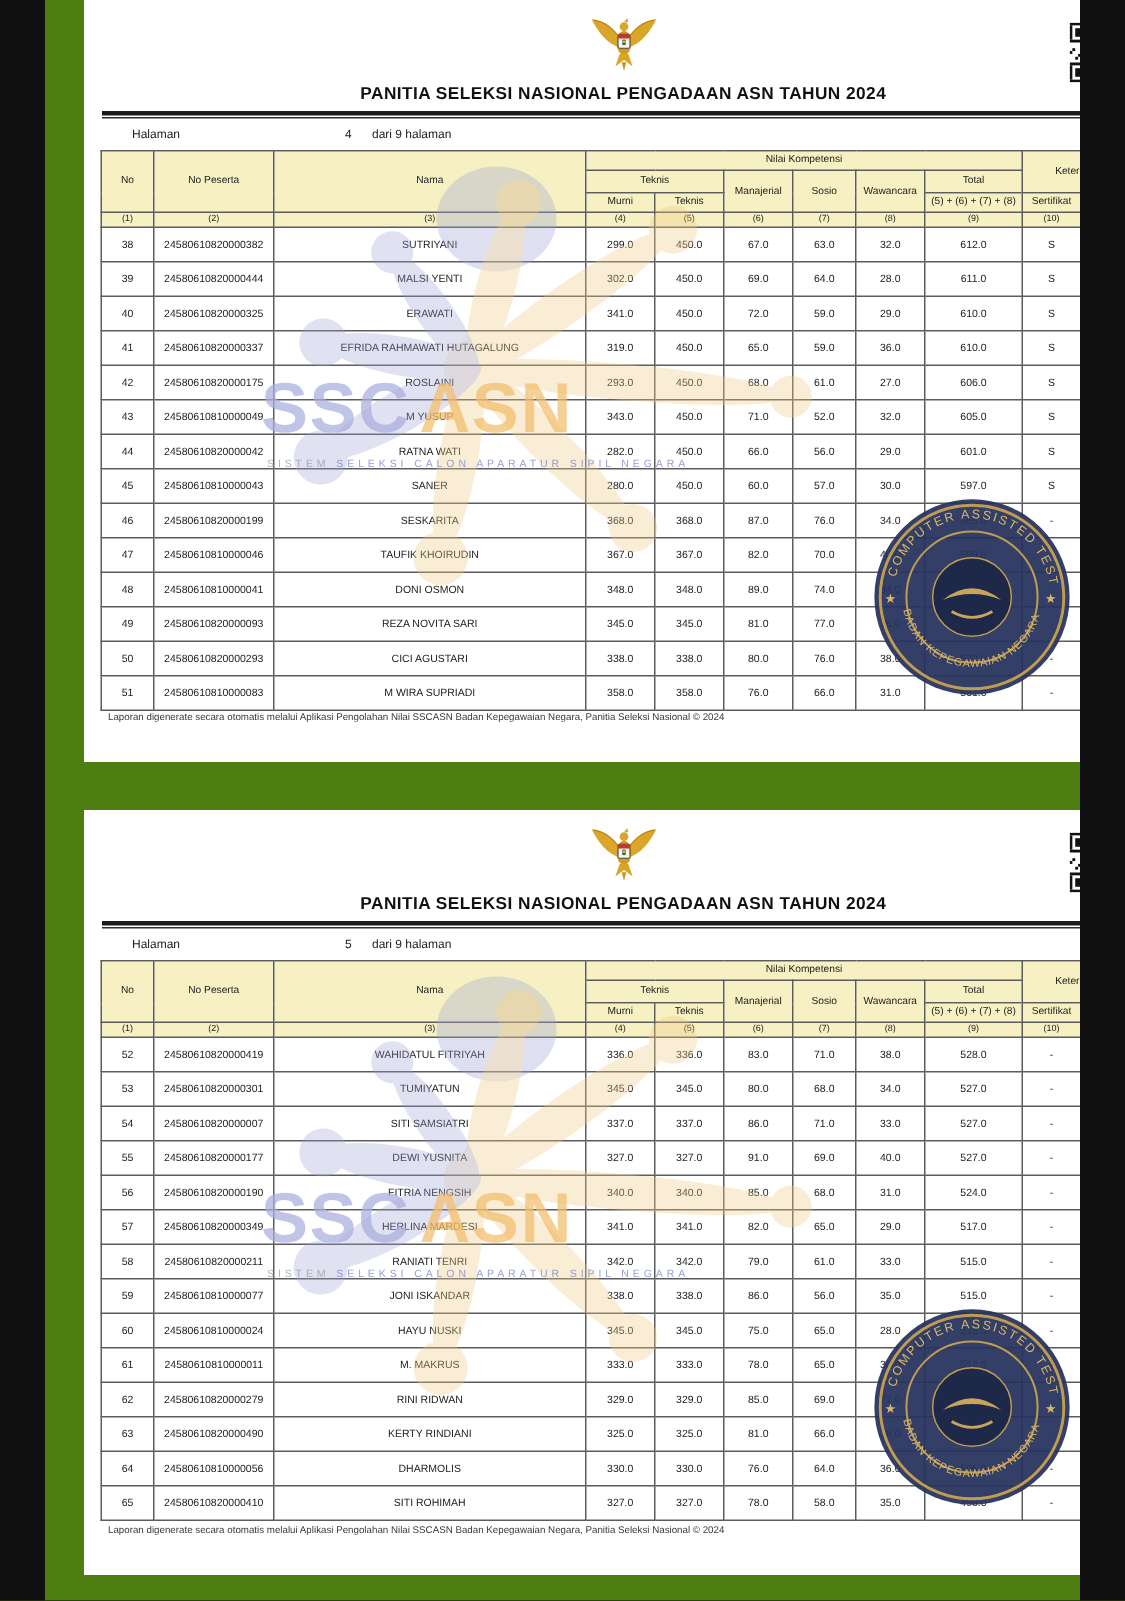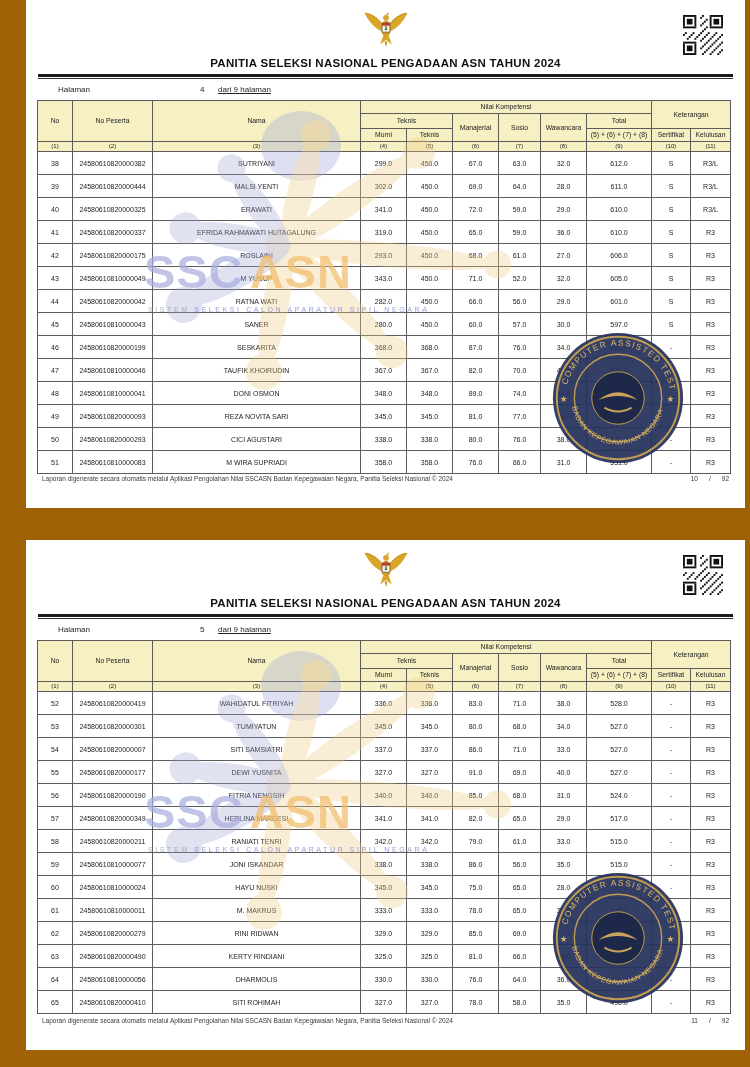--- a/index.html
+++ b/index.html
@@ -1,33 +1,33 @@
 <!DOCTYPE html>
 <html><head>
 <meta charset="utf-8">
 <style>
   html,body{margin:0;padding:0;background:#101010;}
-  .stage{position:relative;width:750px;height:1067px;background:#a16207;overflow:hidden;
+  .stage{position:relative;width:690px;height:1067px;background:#4d7c0f;overflow:hidden;
          font-family:"Liberation Sans",sans-serif;margin:0 auto;}
   .page{position:absolute;left:26px;width:719px;background:#ffffff;overflow:hidden;}
   #page1{top:0;height:508px;}
   #page2{top:540px;height:510px;}
 
   .garuda{position:absolute;top:5px;left:50%;transform:translateX(-50%);width:46px;height:50px;}
   .qr{position:absolute;top:15px;right:22px;width:40px;height:40px;}
   .doc-title{position:absolute;top:57px;left:0;width:100%;text-align:center;
              font-size:11.5px;font-weight:bold;color:#111;letter-spacing:.3px;}
   .rule{position:absolute;top:74px;left:12px;right:12px;}
   .rule-thick{height:3px;background:#1b1b1b;}
   .rule-thin{height:1px;background:#2c2c2c;margin-top:1px;}
 
   .halaman{position:absolute;top:85px;left:16px;right:0;height:12px;font-size:8px;color:#222;}
   .halaman .lbl{position:absolute;left:16px;}
   .halaman .num{position:absolute;left:158px;}
-  .halaman .suf{position:absolute;left:176px;text-decoration:underline;}
+  .halaman .suf{position:absolute;left:176px;}
 
   .tablewrap{position:absolute;top:100px;left:11px;}
   table.results{border-collapse:collapse;table-layout:fixed;width:693px;background:#fff;}
   table.results th,table.results td{border:1px solid #5c5c5c;overflow:hidden;white-space:nowrap;}
   table.results th{background:#f6f0c2;font-weight:normal;font-size:6.8px;color:#222;
                    text-align:center;padding:0 1px;line-height:1.15;}
   tr.hA{height:13px;} tr.hB{height:15px;} tr.hC{height:13px;}
   tr.hD{height:10px;} tr.hD th{font-size:6px;background:#f6f0c2;}
   th.formula{font-size:5.8px;}
   table.results td{height:22px;font-size:7px;color:#1d1d1d;text-align:center;padding:0 2px;}

